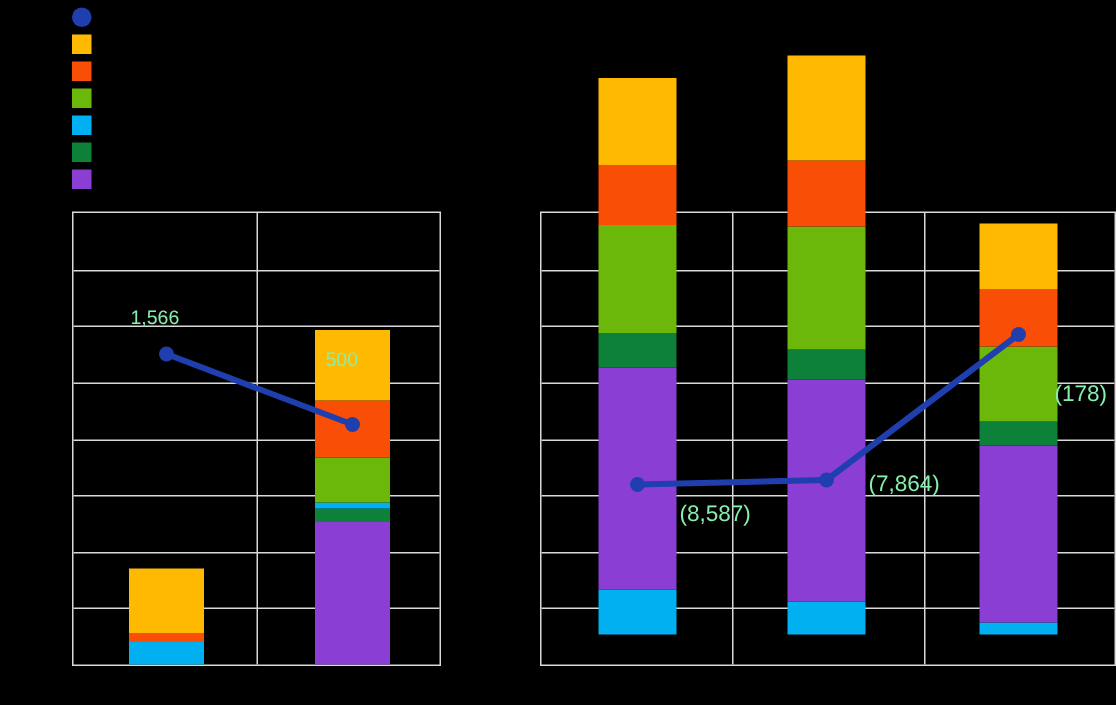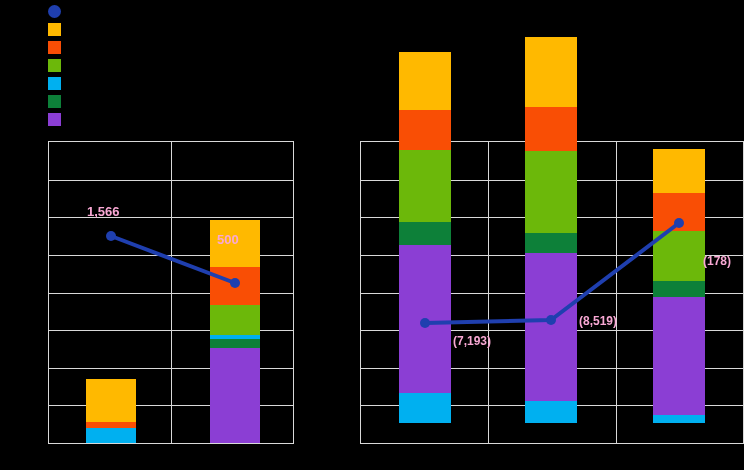--- a/index.html
+++ b/index.html
@@ -87,27 +87,27 @@
     position: absolute;
     left: 0; top: 0;
     width: 100%;
     height: 100%;
     overflow: visible;
     pointer-events: none;
   }
 
   .dlabel {
     position: absolute;
-    color: #f9a8d4;
+    color: #86efac;
     font-size: 13px;
-    font-weight: bold;
+    font-weight: normal;
     white-space: nowrap;
     letter-spacing: 0px;
   }
-  .dlabel.small { font-size: 12px; }
+  .dlabel.small { font-size: 15px; }
 </style>
 </head>
 <body>
 
 <div id="legend">
 
   <div class="legend-item" style="top:2px">
     <span class="legend-swatch round" style="background:#1f3faf"></span>
     <span class="legend-label"></span>
   </div>
@@ -211,17 +211,17 @@
         <div class="seg" style="height: 50px; bottom: 142px; background: rgb(108, 184, 10);"></div>
         <div class="seg" style="height: 38px; bottom: 192px; background: rgb(249, 78, 5);"></div>
         <div class="seg" style="height: 44px; bottom: 230px; background: rgb(255, 185, 0);"></div>
       </div>
       <svg class="line-svg" viewBox="0 0 382 301">
         <polyline points="64,181 190,178 318,81" fill="none" stroke="#1f3faf" stroke-width="4" stroke-linejoin="round" stroke-linecap="round"></polyline>
         <circle cx="64" cy="181" r="5" fill="#1f3faf"></circle>
         <circle cx="190" cy="178" r="5" fill="#1f3faf"></circle>
         <circle cx="318" cy="81" r="5" fill="#1f3faf"></circle>
       </svg>
-      <div class="dlabel small" style="left: 92px; top: 192px;">(7,193)</div>
-      <div class="dlabel small" style="left: 218px; top: 172px;">(8,519)</div>
+      <div class="dlabel small" style="left: 92px; top: 192px;">(8,587)</div>
+      <div class="dlabel small" style="left: 218px; top: 172px;">(7,864)</div>
       <div class="dlabel small" style="left: 342px; top: 112px;">(178)</div>
     </div>
 </div>
 
 </body></html>

